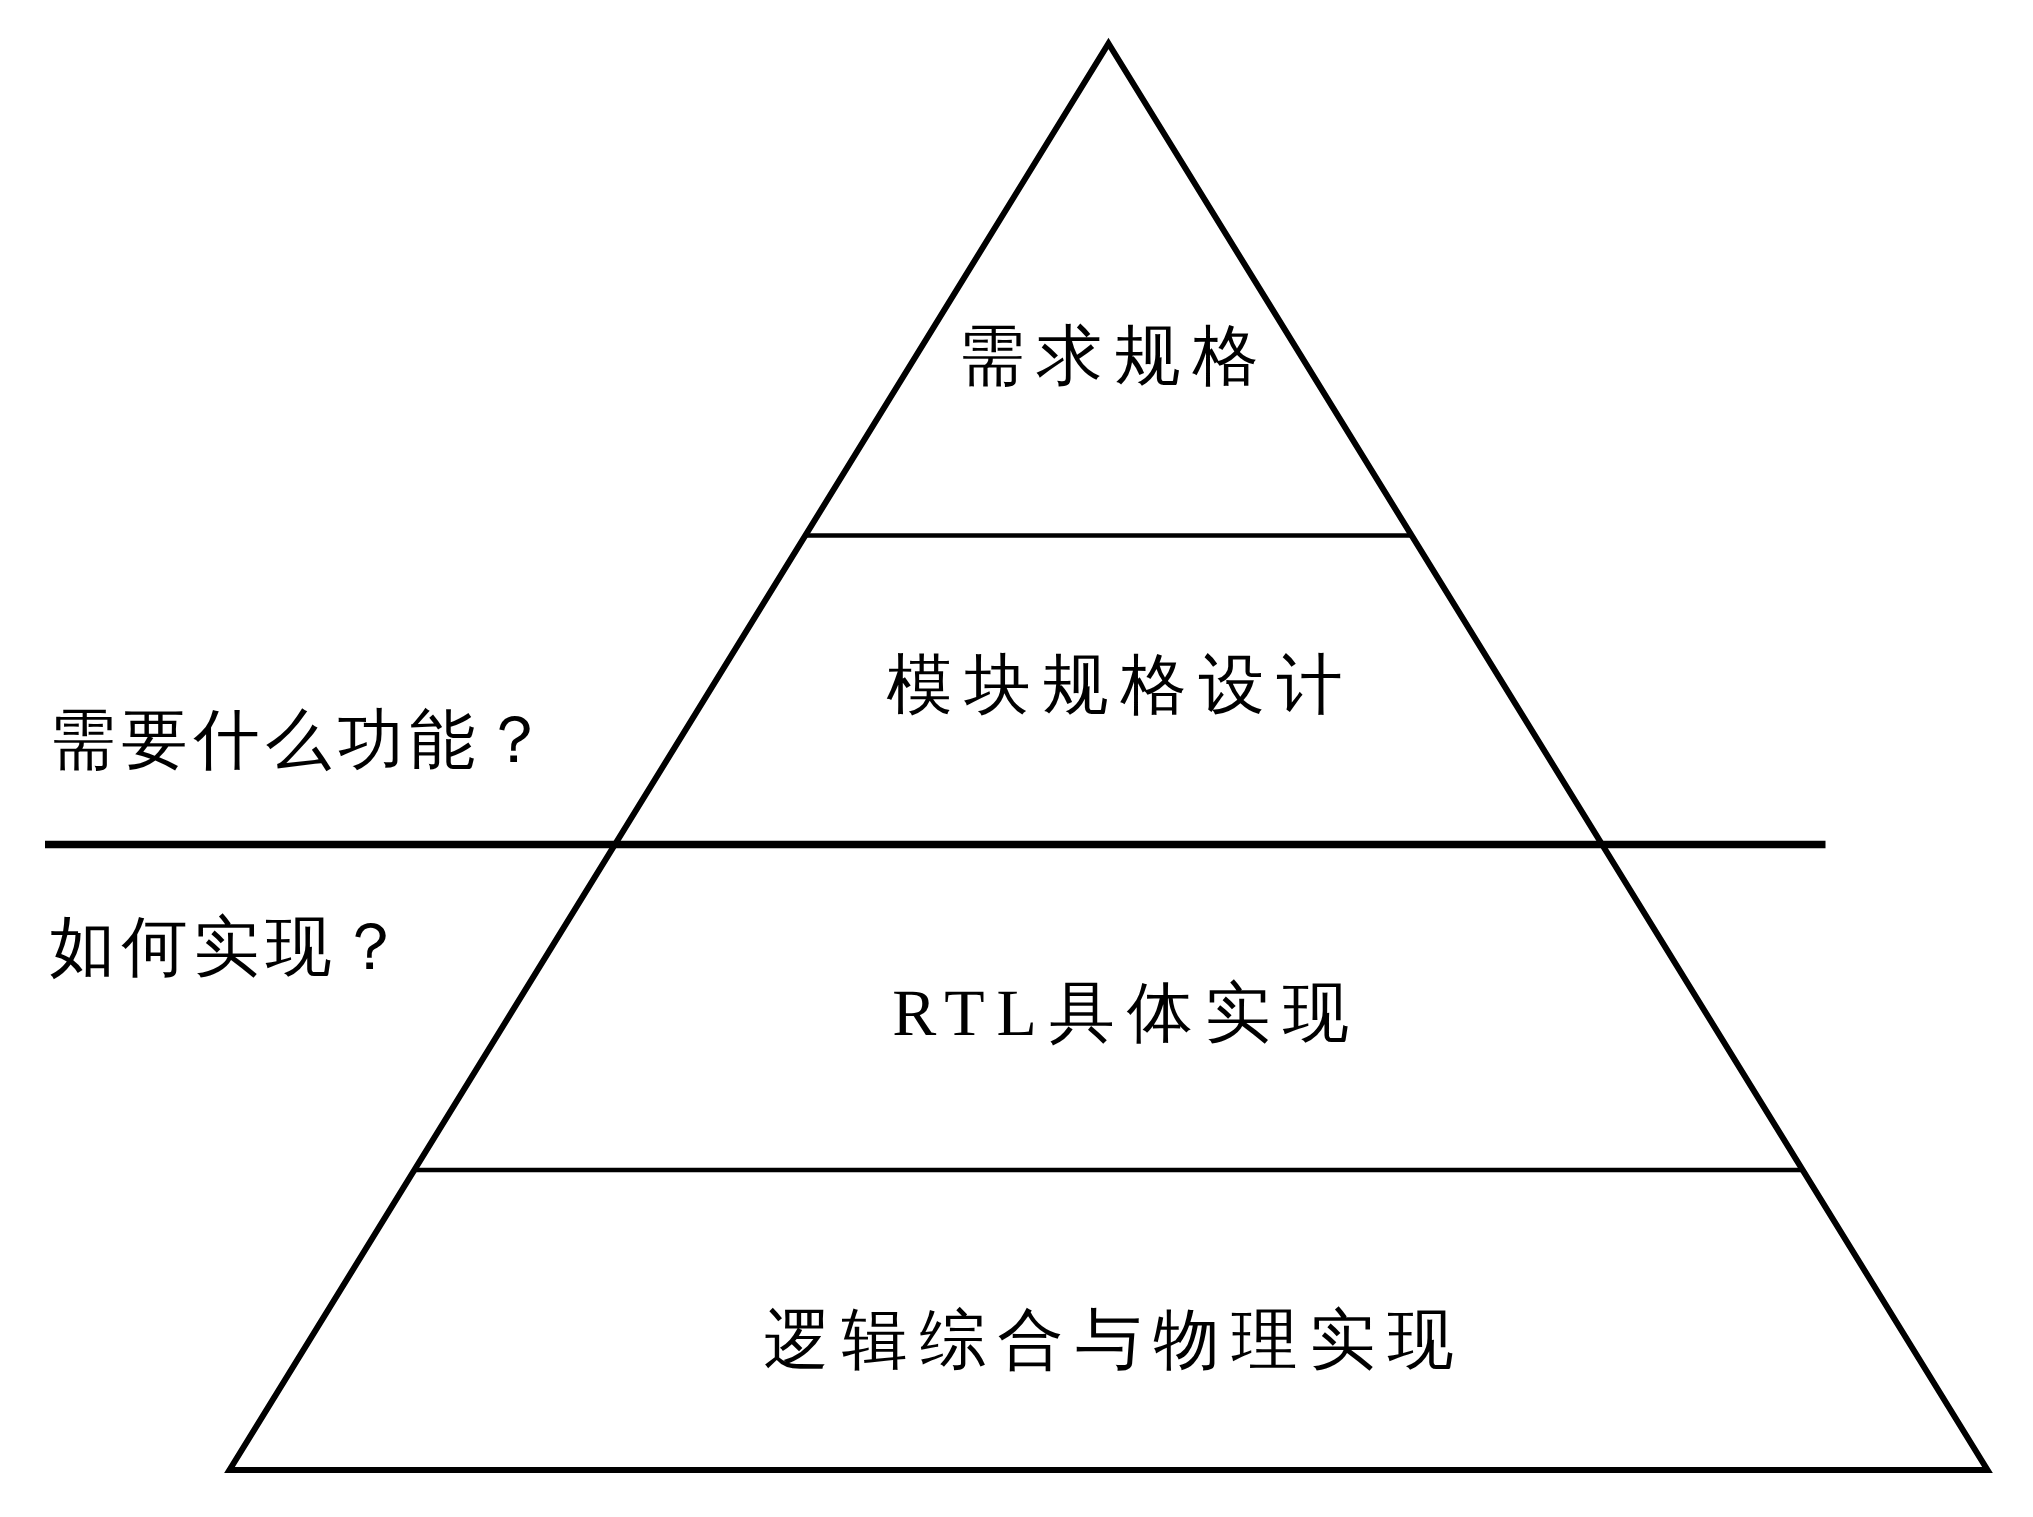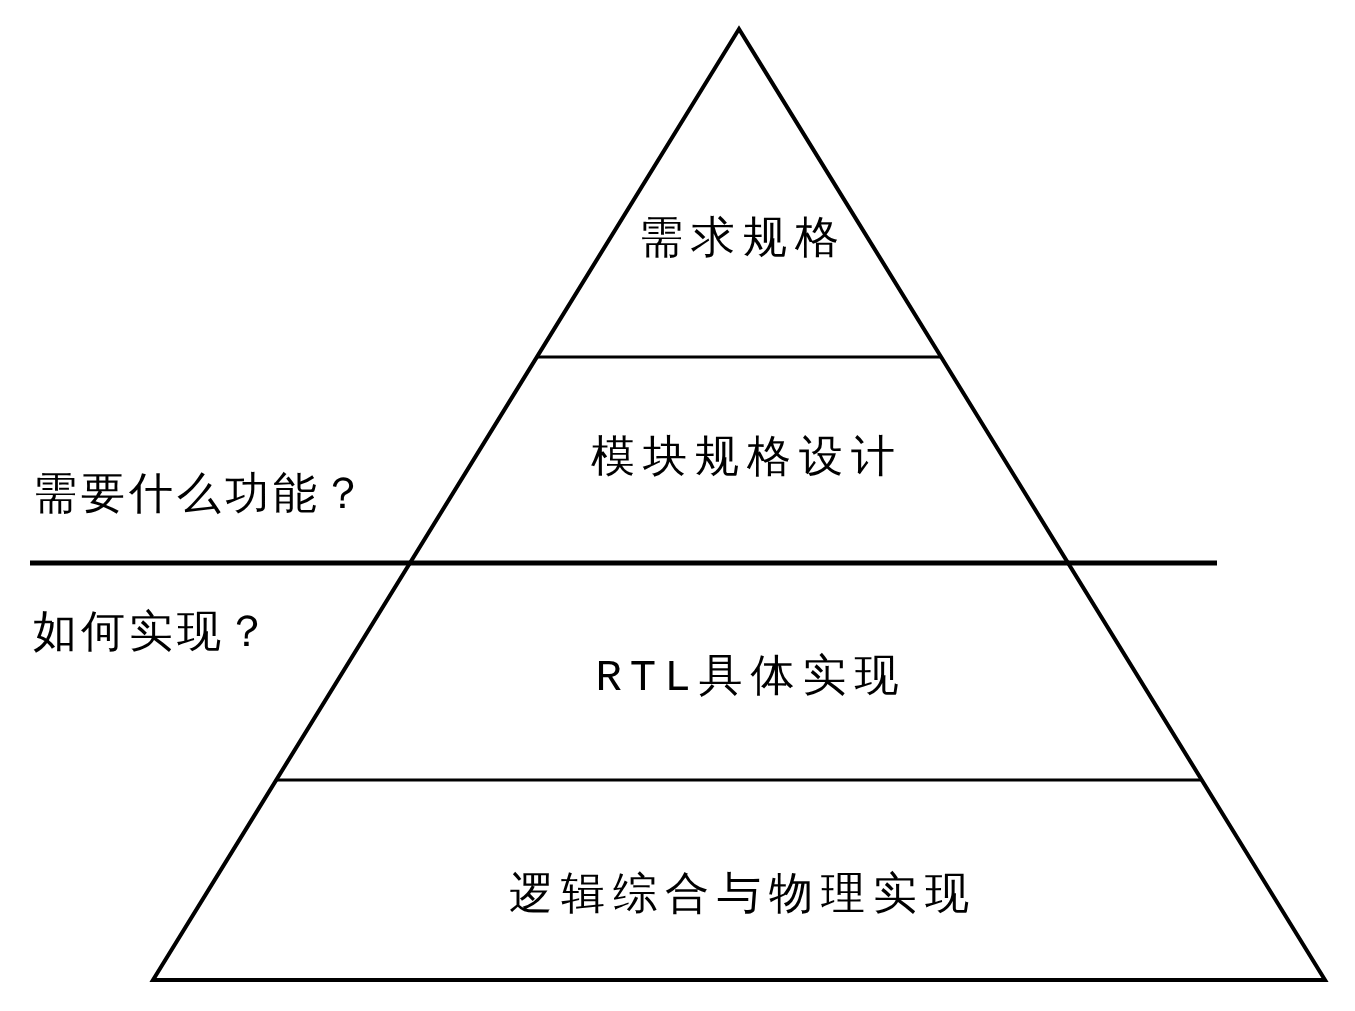--- a/index.html
+++ b/index.html
@@ -6,21 +6,21 @@
     margin: 0;
     padding: 0;
     background: #ffffff;
   }
   .stage {
     position: relative;
     width: 1355px;
     height: 1011px;
     background: #ffffff;
     overflow: hidden;
-    font-family: Liberation Mono, monospace;
+    font-family: Liberation Serif, serif;
   }
   svg {
     display: block;
   }
   .outline {
     fill: none;
     stroke: #000000;
     stroke-width: 4;
     stroke-linejoin: miter;
   }

